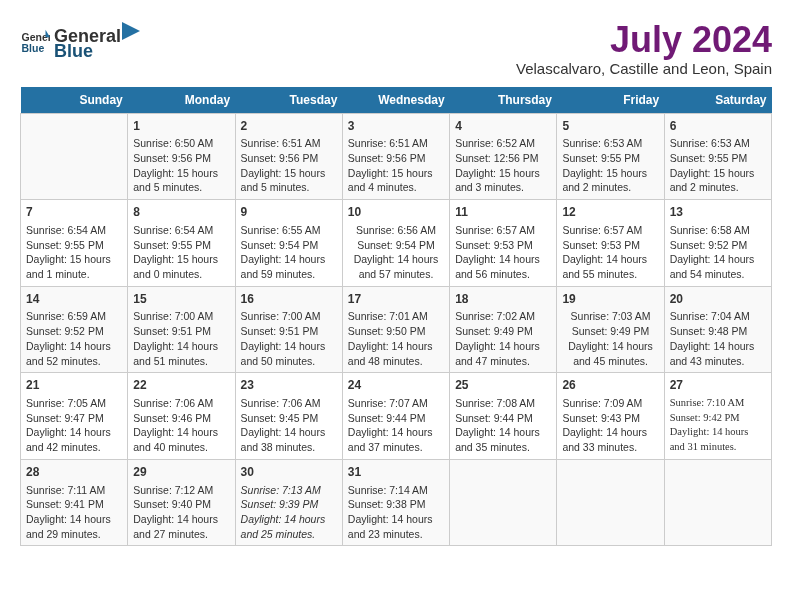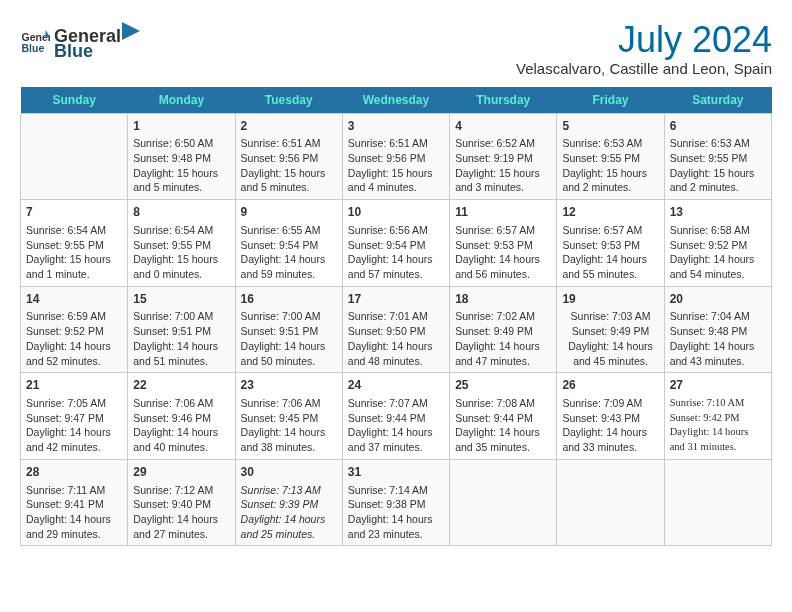--- a/index.html
+++ b/index.html
@@ -23,38 +23,38 @@
     }
     .logo-icon {
       width: 30px;
       height: 30px;
     }
     .title-block {
       text-align: right;
     }
     .month-year {
       font-size: 36px;
-      font-weight: normal;
-      color: #0369a1;
+      font-weight: bold;
+      color: #701a75;
       line-height: 1.1;
     }
     .location {
       font-size: 15px;
       color: #333;
       margin-left: 36px;
     }
     table {
       width: 100%;
       border-collapse: collapse;
       font-size: 11px;
     }
     thead tr th {
       background-color: #2471a3;
-      color: #5eead4;
-      text-align: center;
+      color: #ffffff;
+      text-align: right;
       padding: 6px 5px;
       font-size: 12px;
       font-weight: bold;
     }
     tbody tr td {
       border: 1px solid #ccc;
       vertical-align: top;
       padding: 4px 5px;
       min-height: 80px;
       height: 80px;
@@ -115,42 +115,42 @@
         <th>Friday</th>
         <th>Saturday</th>
       </tr>
   </thead>
   <tbody id="calendar-body">
   <tr>
         <td></td>
         <td>
           <span class="day-number">1</span>
           <div class="cell-content" style="white-space: pre-line;">Sunrise: 6:50 AM
-Sunset: 9:48 PM
+Sunset: 9:56 PM
 Daylight: 15 hours
 and 5 minutes.</div>
         </td>
         <td>
           <span class="day-number">2</span>
           <div class="cell-content" style="white-space: pre-line;">Sunrise: 6:51 AM
 Sunset: 9:56 PM
 Daylight: 15 hours
 and 5 minutes.</div>
         </td>
         <td>
           <span class="day-number">3</span>
           <div class="cell-content" style="white-space: pre-line;">Sunrise: 6:51 AM
 Sunset: 9:56 PM
 Daylight: 15 hours
 and 4 minutes.</div>
         </td>
         <td>
           <span class="day-number">4</span>
           <div class="cell-content" style="white-space: pre-line;">Sunrise: 6:52 AM
-Sunset: 9:19 PM
+Sunset: 12:56 PM
 Daylight: 15 hours
 and 3 minutes.</div>
         </td>
         <td>
           <span class="day-number">5</span>
           <div class="cell-content" style="white-space: pre-line;">Sunrise: 6:53 AM
 Sunset: 9:55 PM
 Daylight: 15 hours
 and 2 minutes.</div>
         </td>
@@ -179,21 +179,21 @@
         </td>
         <td>
           <span class="day-number">9</span>
           <div class="cell-content" style="white-space: pre-line;">Sunrise: 6:55 AM
 Sunset: 9:54 PM
 Daylight: 14 hours
 and 59 minutes.</div>
         </td>
         <td>
           <span class="day-number">10</span>
-          <div class="cell-content" style="white-space: pre-line;">Sunrise: 6:56 AM
+          <div class="cell-content" style="white-space: pre-line; text-align: center;">Sunrise: 6:56 AM
 Sunset: 9:54 PM
 Daylight: 14 hours
 and 57 minutes.</div>
         </td>
         <td>
           <span class="day-number">11</span>
           <div class="cell-content" style="white-space: pre-line;">Sunrise: 6:57 AM
 Sunset: 9:53 PM
 Daylight: 14 hours
 and 56 minutes.</div>

